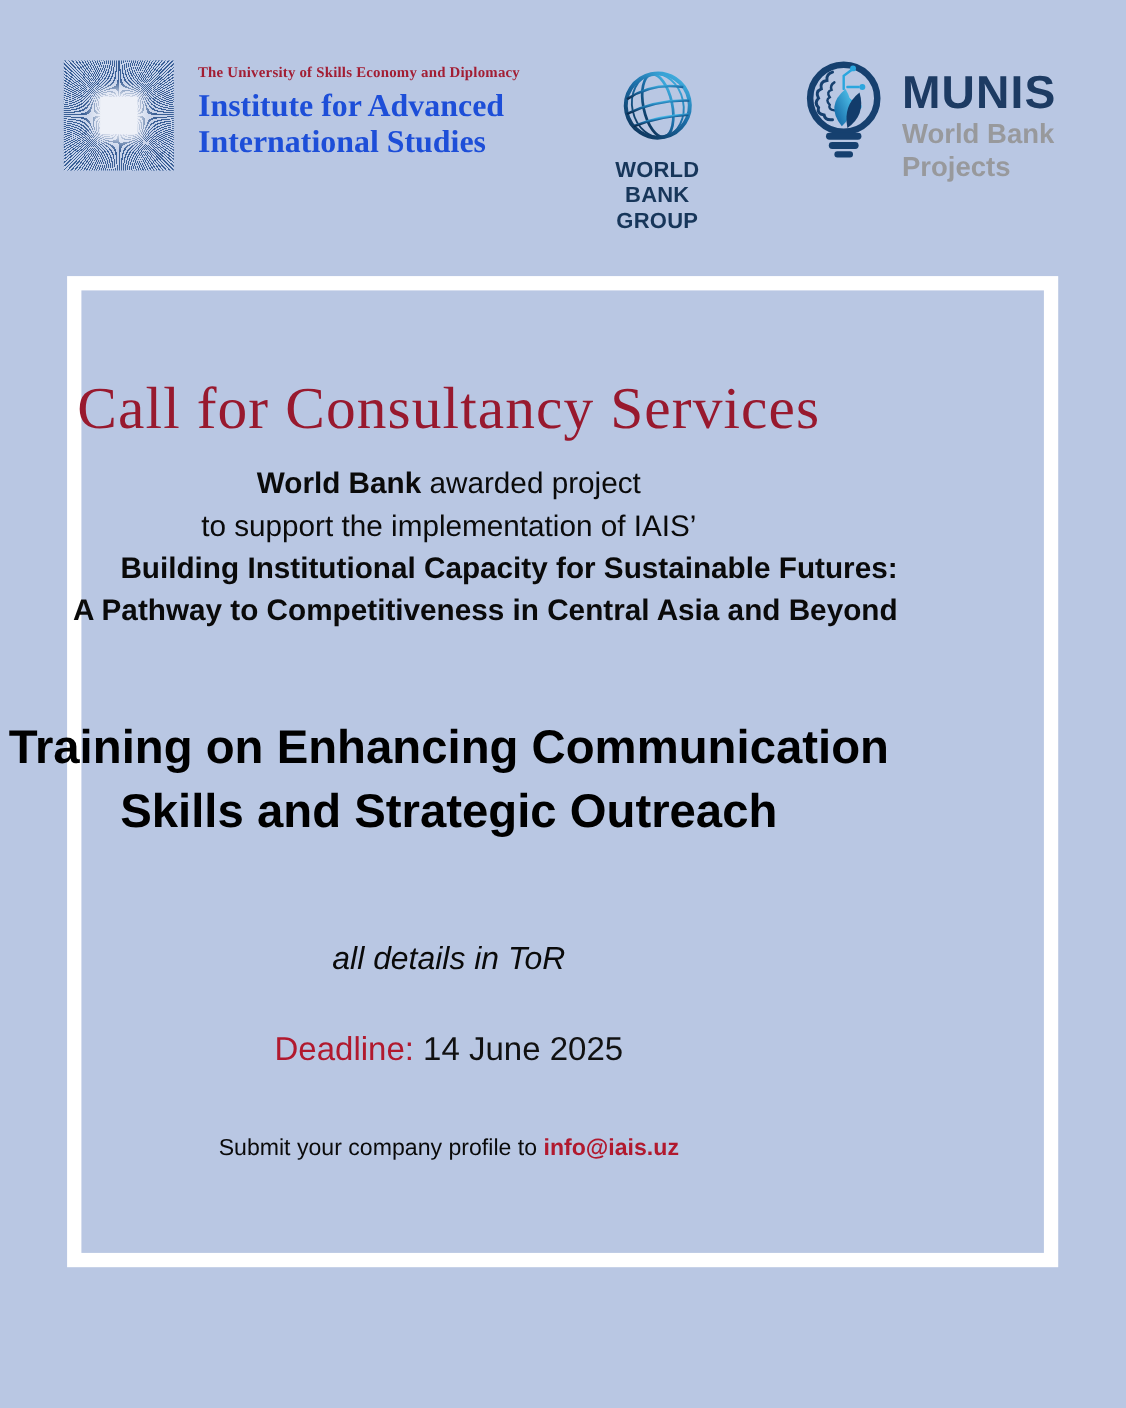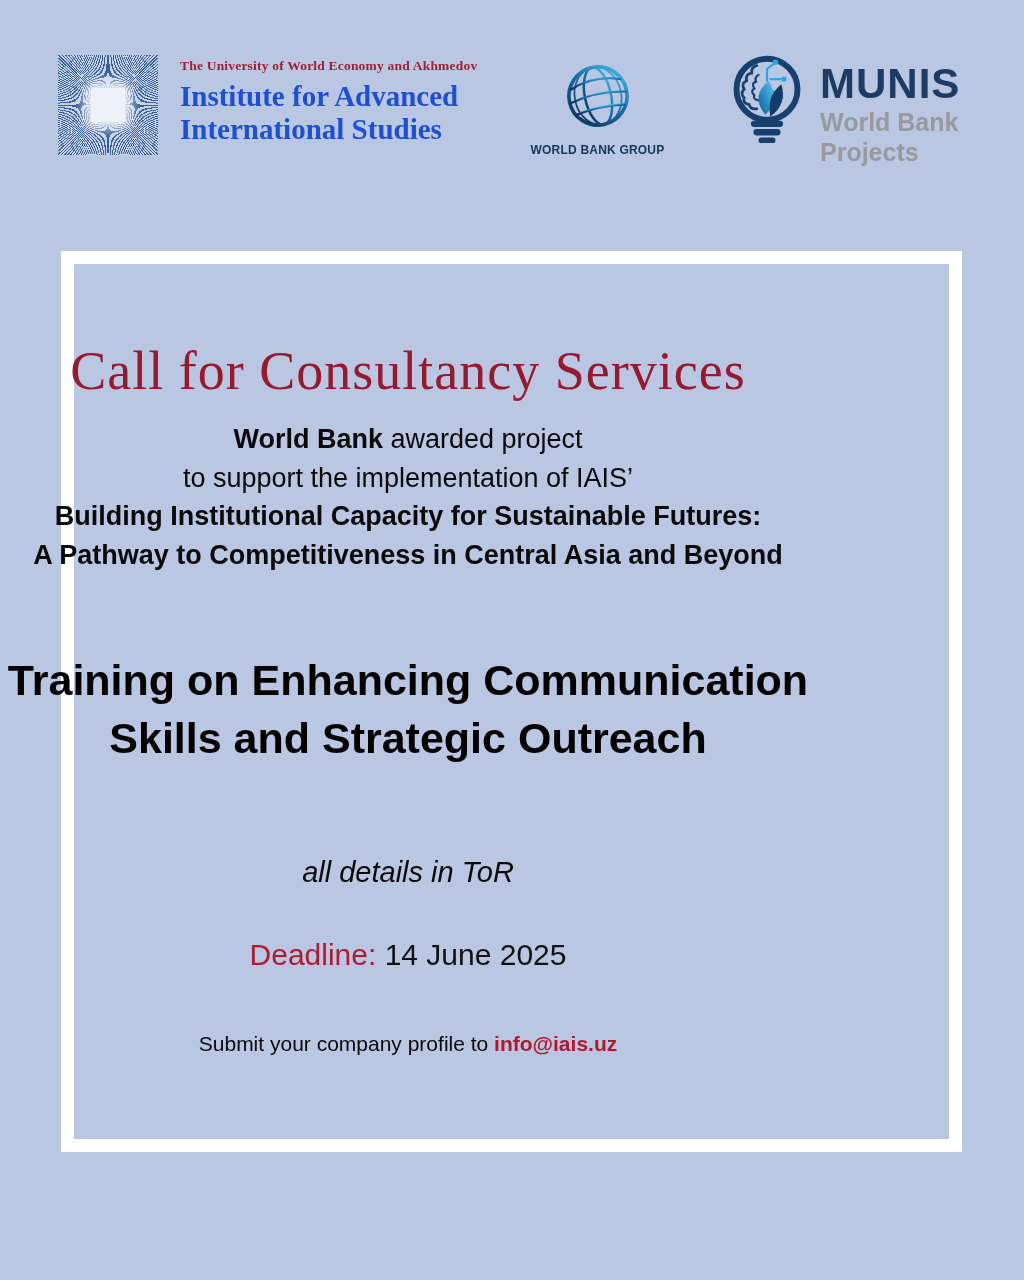--- a/index.html
+++ b/index.html
@@ -24,21 +24,21 @@
   .iais-univ{
     font-family:"Liberation Serif",serif;font-weight:bold;font-size:13.5px;
     color:#a21d33;letter-spacing:.2px;margin:0 0 6px 0;
   }
   .iais-name{
     font-family:"Liberation Serif",serif;font-weight:bold;font-size:29px;
     color:#1d4ed8;line-height:33px;margin:0;
   }
   .wb-logo{position:absolute;left:530px;top:56px;width:135px;text-align:center;}
   .wb-caption{
-    font-weight:bold;font-size:12px;color:#17365a;letter-spacing:.2px;margin-top:3px;
+    font-weight:bold;font-size:20px;color:#17365a;letter-spacing:.2px;margin-top:3px;
   }
   .munis-logo{position:absolute;left:728px;top:52px;}
   .munis-text{position:absolute;left:820px;top:62px;width:200px;}
   .munis-title{
     font-weight:bold;font-size:42px;color:#1d3b63;letter-spacing:1px;line-height:44px;margin:0;
   }
   .munis-sub{
     font-weight:bold;font-size:25px;color:#98999c;line-height:28px;margin-top:2px;
   }
   
@@ -50,21 +50,21 @@
   .centered{position:absolute;left:0;width:816px;text-align:center;}
   .poster-title{
     top:340px;
     font-family:"Liberation Serif",serif;font-weight:normal;
     font-size:54px;color:#98192e;letter-spacing:1px;
   }
   .intro{
     top:420px;font-size:27px;color:#0a0a0a;line-height:38.5px;
   }
   .intro b{font-weight:bold;}
-  .intro .bold-line{font-weight:bold;}
+  .intro .bold-line{font-weight:bold;text-align:right;}
   .training{
     top:651px;font-size:43px;font-weight:bold;color:#000000;line-height:58px;
   }
   .tor-note{
     top:856px;font-size:29px;font-style:italic;color:#0a0a0a;
   }
   .deadline{
     top:938px;font-size:30px;color:#111111;
   }
   .deadline .red{color:#b1192e;}
@@ -74,21 +74,21 @@
   .submit .email{color:#b1192e;font-weight:bold;}
 </style>
 </head>
 <body>
 
 <div>
 
   <div class="iais-logo-icon"></div>
 
   <div class="iais-text">
-    <div class="iais-univ">The University of World Economy and Akhmedov</div>
+    <div class="iais-univ">The University of Skills Economy and Diplomacy</div>
     <div class="iais-name">Institute for Advanced</div>
     <div class="iais-name">International Studies</div>
   </div>
 
   <div class="wb-logo">
     <svg width="80" height="80" viewBox="0 0 110 110">
       <defs>
         <linearGradient id="wbg" x1="0%" y1="95%" x2="95%" y2="5%">
           <stop offset="0" stop-color="#0c2c50"></stop>
           <stop offset="0.55" stop-color="#1a6ca6"></stop>

